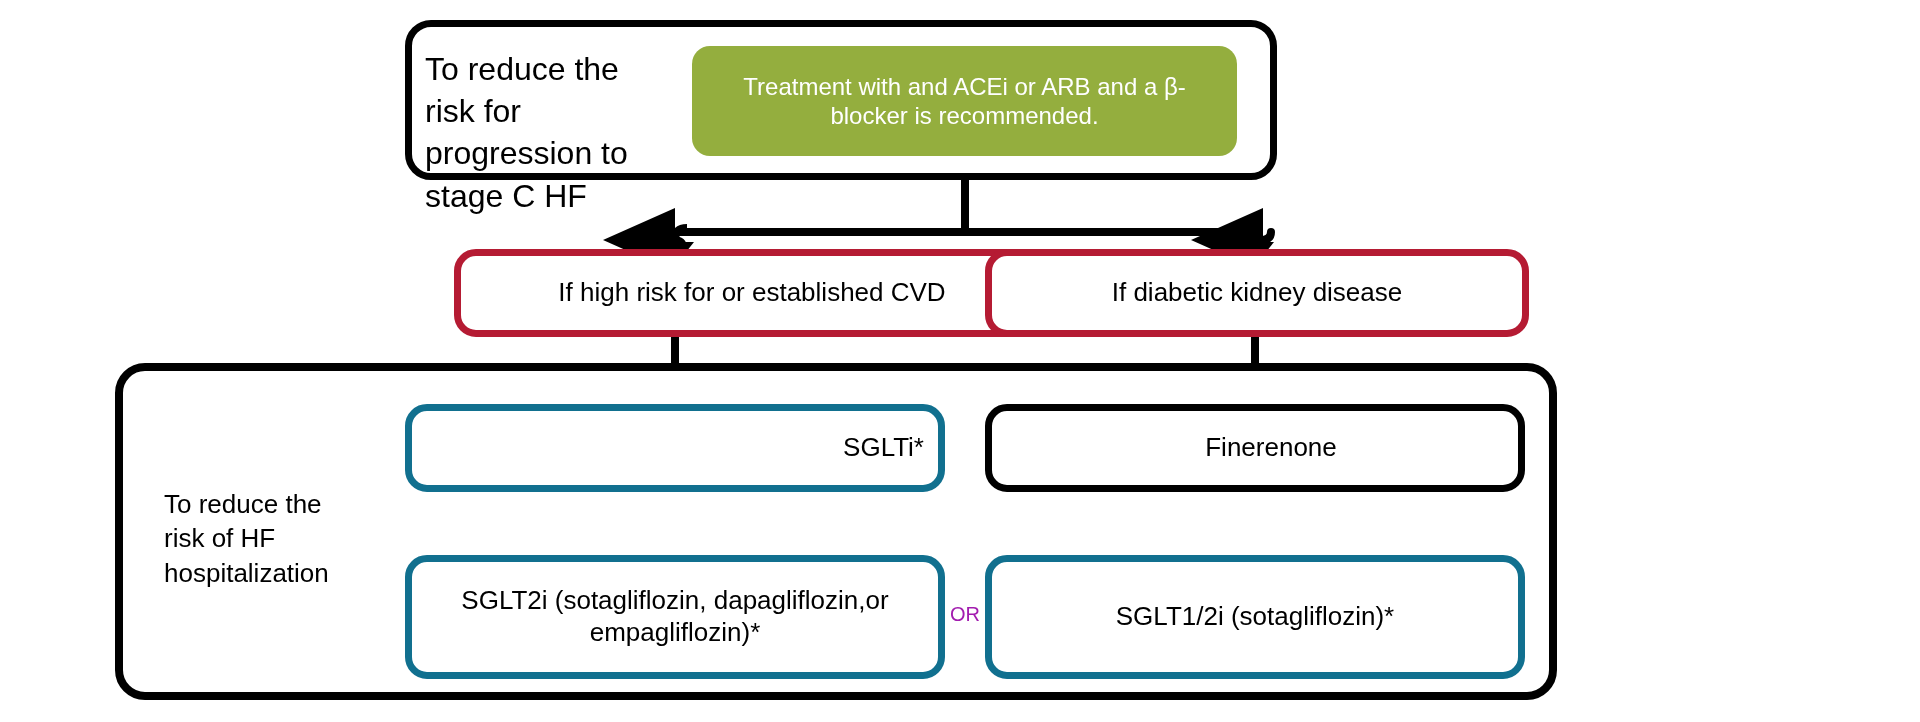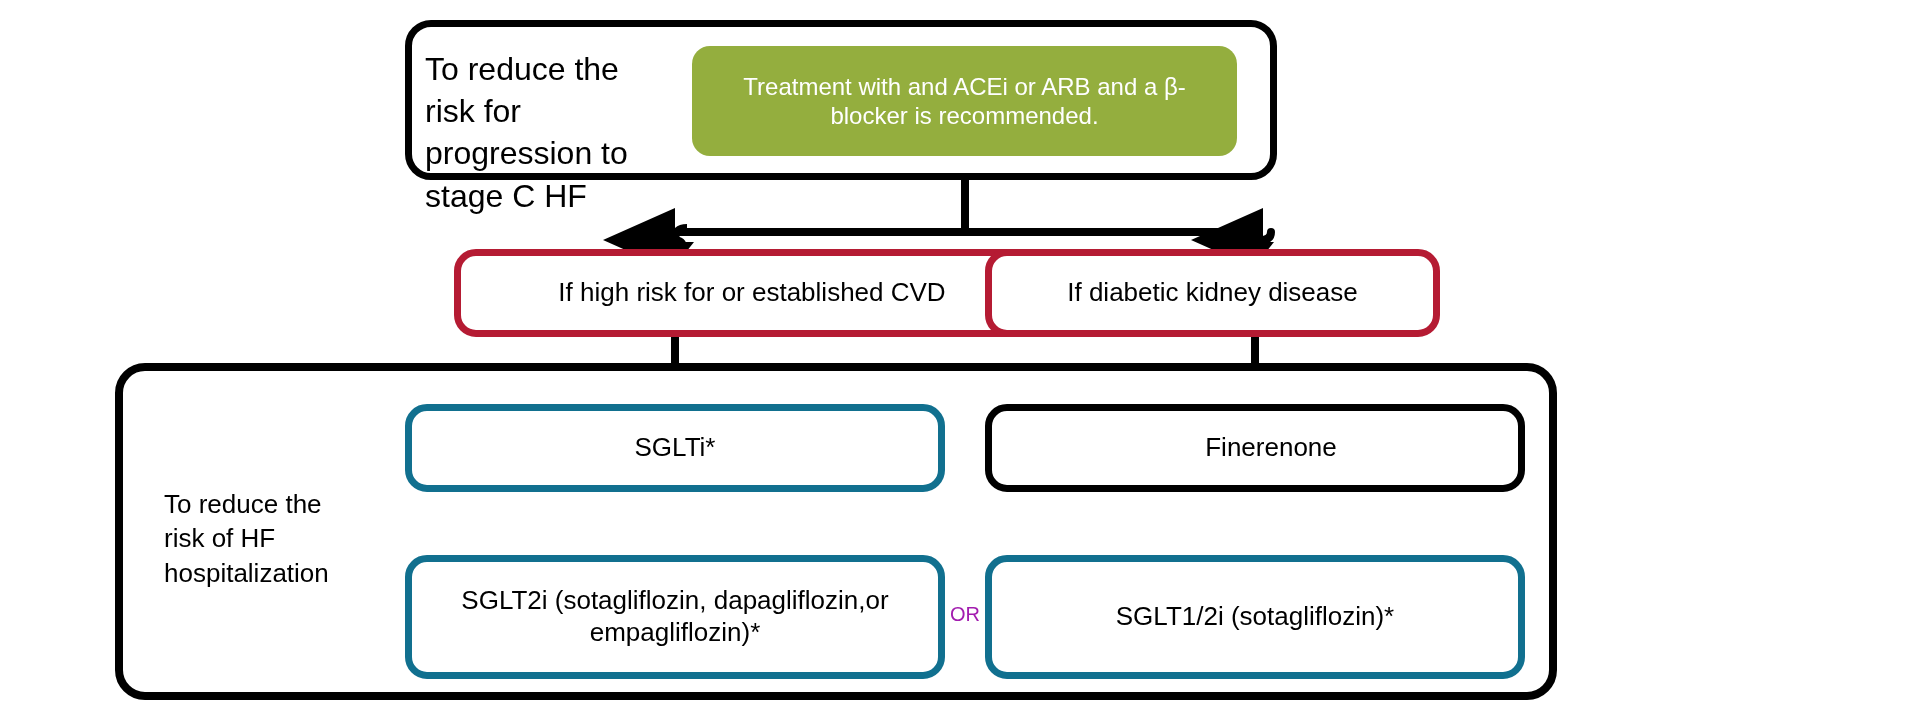--- a/index.html
+++ b/index.html
@@ -89,21 +89,21 @@
   }
 
   
   .crimson {
     border: 7px solid #B51B33;
     border-radius: 22px;
     font-size: 26px;
     height: 88px;
   }
   #cond-cvd   { left: 420px;  top: 249px; width: 596px; margin-left: 34px; }
-  #cond-dkd   { left: 985px;  top: 249px; width: 455px; }
+  #cond-dkd   { left: 985px;  top: 249px; width: 544px; }
 
   
   #hf-group-box {
     left: 115px;
     top: 363px;
     width: 1442px;
     height: 337px;
     border: 8px solid #000000;
     border-radius: 30px;
     z-index: 2;
@@ -128,21 +128,21 @@
     font-size: 26px;
   }
   
   .blackbox {
     border: 7px solid #000000;
     border-radius: 22px;
     font-size: 26px;
     padding-left: 32px;
   }
 
-  #drug-sglti      { left: 405px;  top: 404px; width: 540px; height: 88px; }
+  #drug-sglti      { left: 405px;  top: 404px; width: 540px; height: 88px; justify-content: flex-end; }
   #drug-finerenone { left: 985px;  top: 404px; width: 540px; height: 88px; }
 
   #drug-sglt2i     { left: 405px;  top: 555px; width: 540px; height: 124px; }
   #drug-sglt12i    { left: 985px;  top: 555px; width: 540px; height: 124px; }
 
   
   #or-label {
     position: absolute;
     left: 945px;
     top: 603px;

